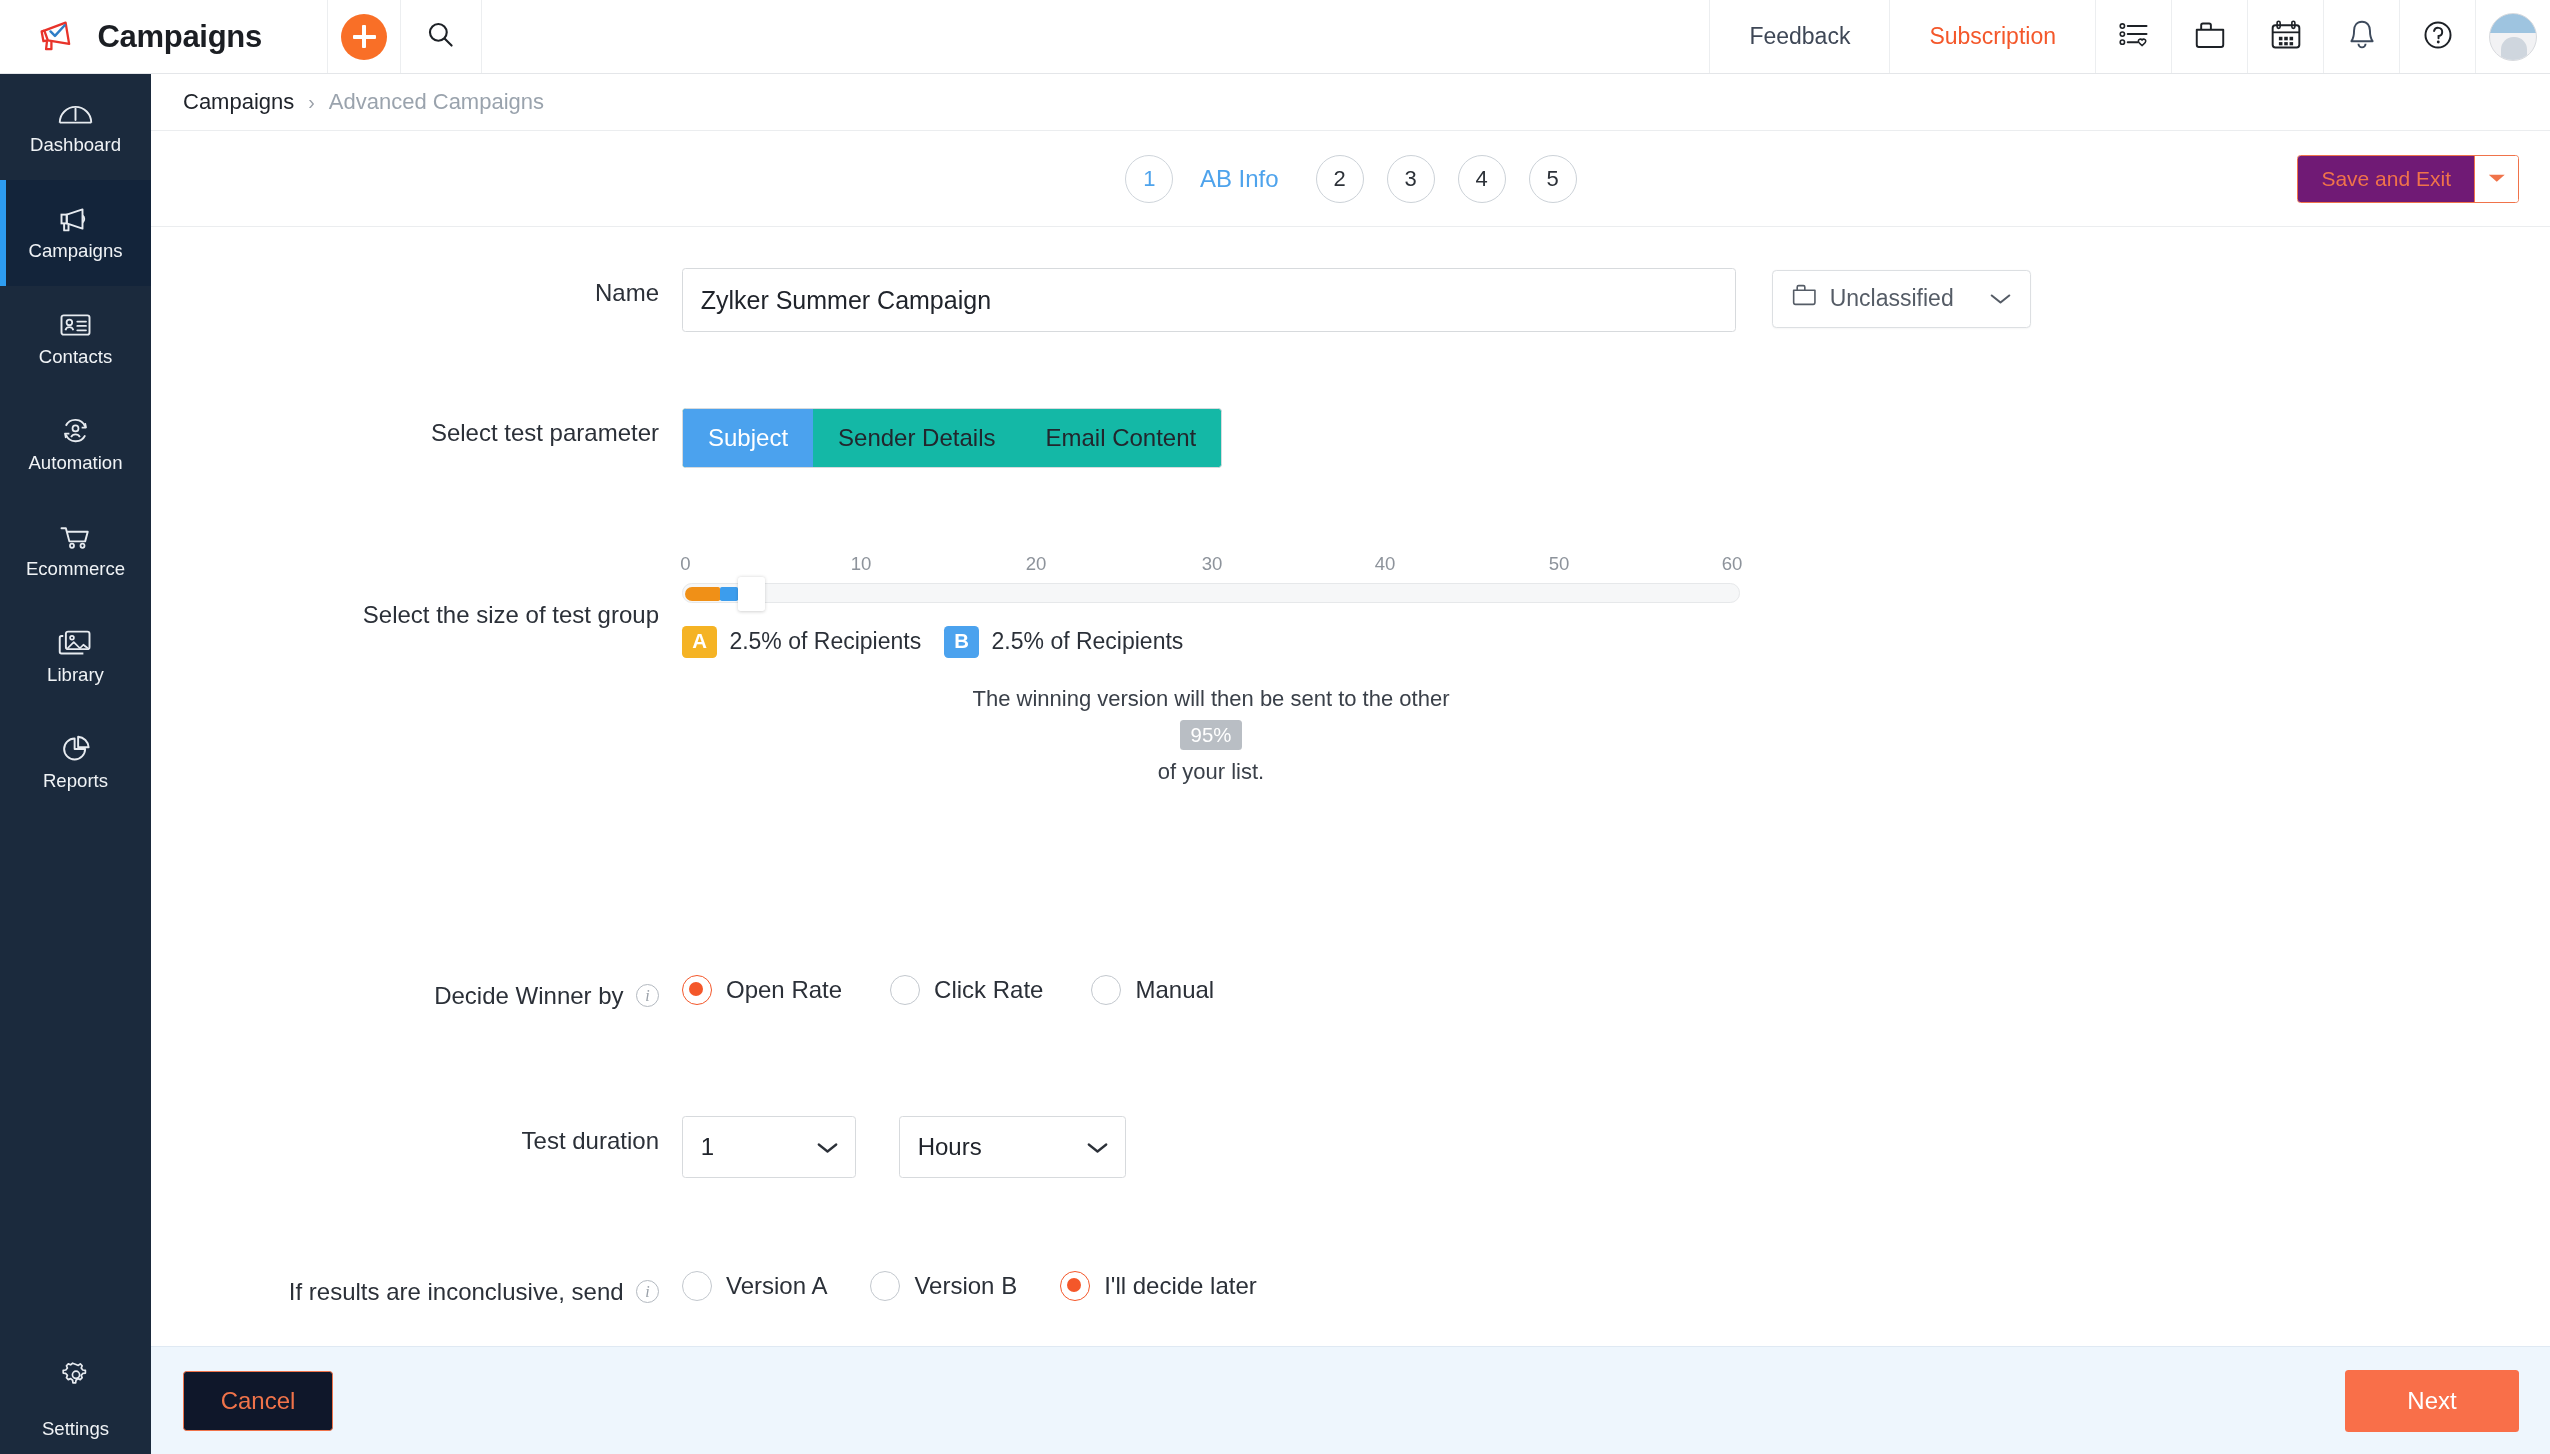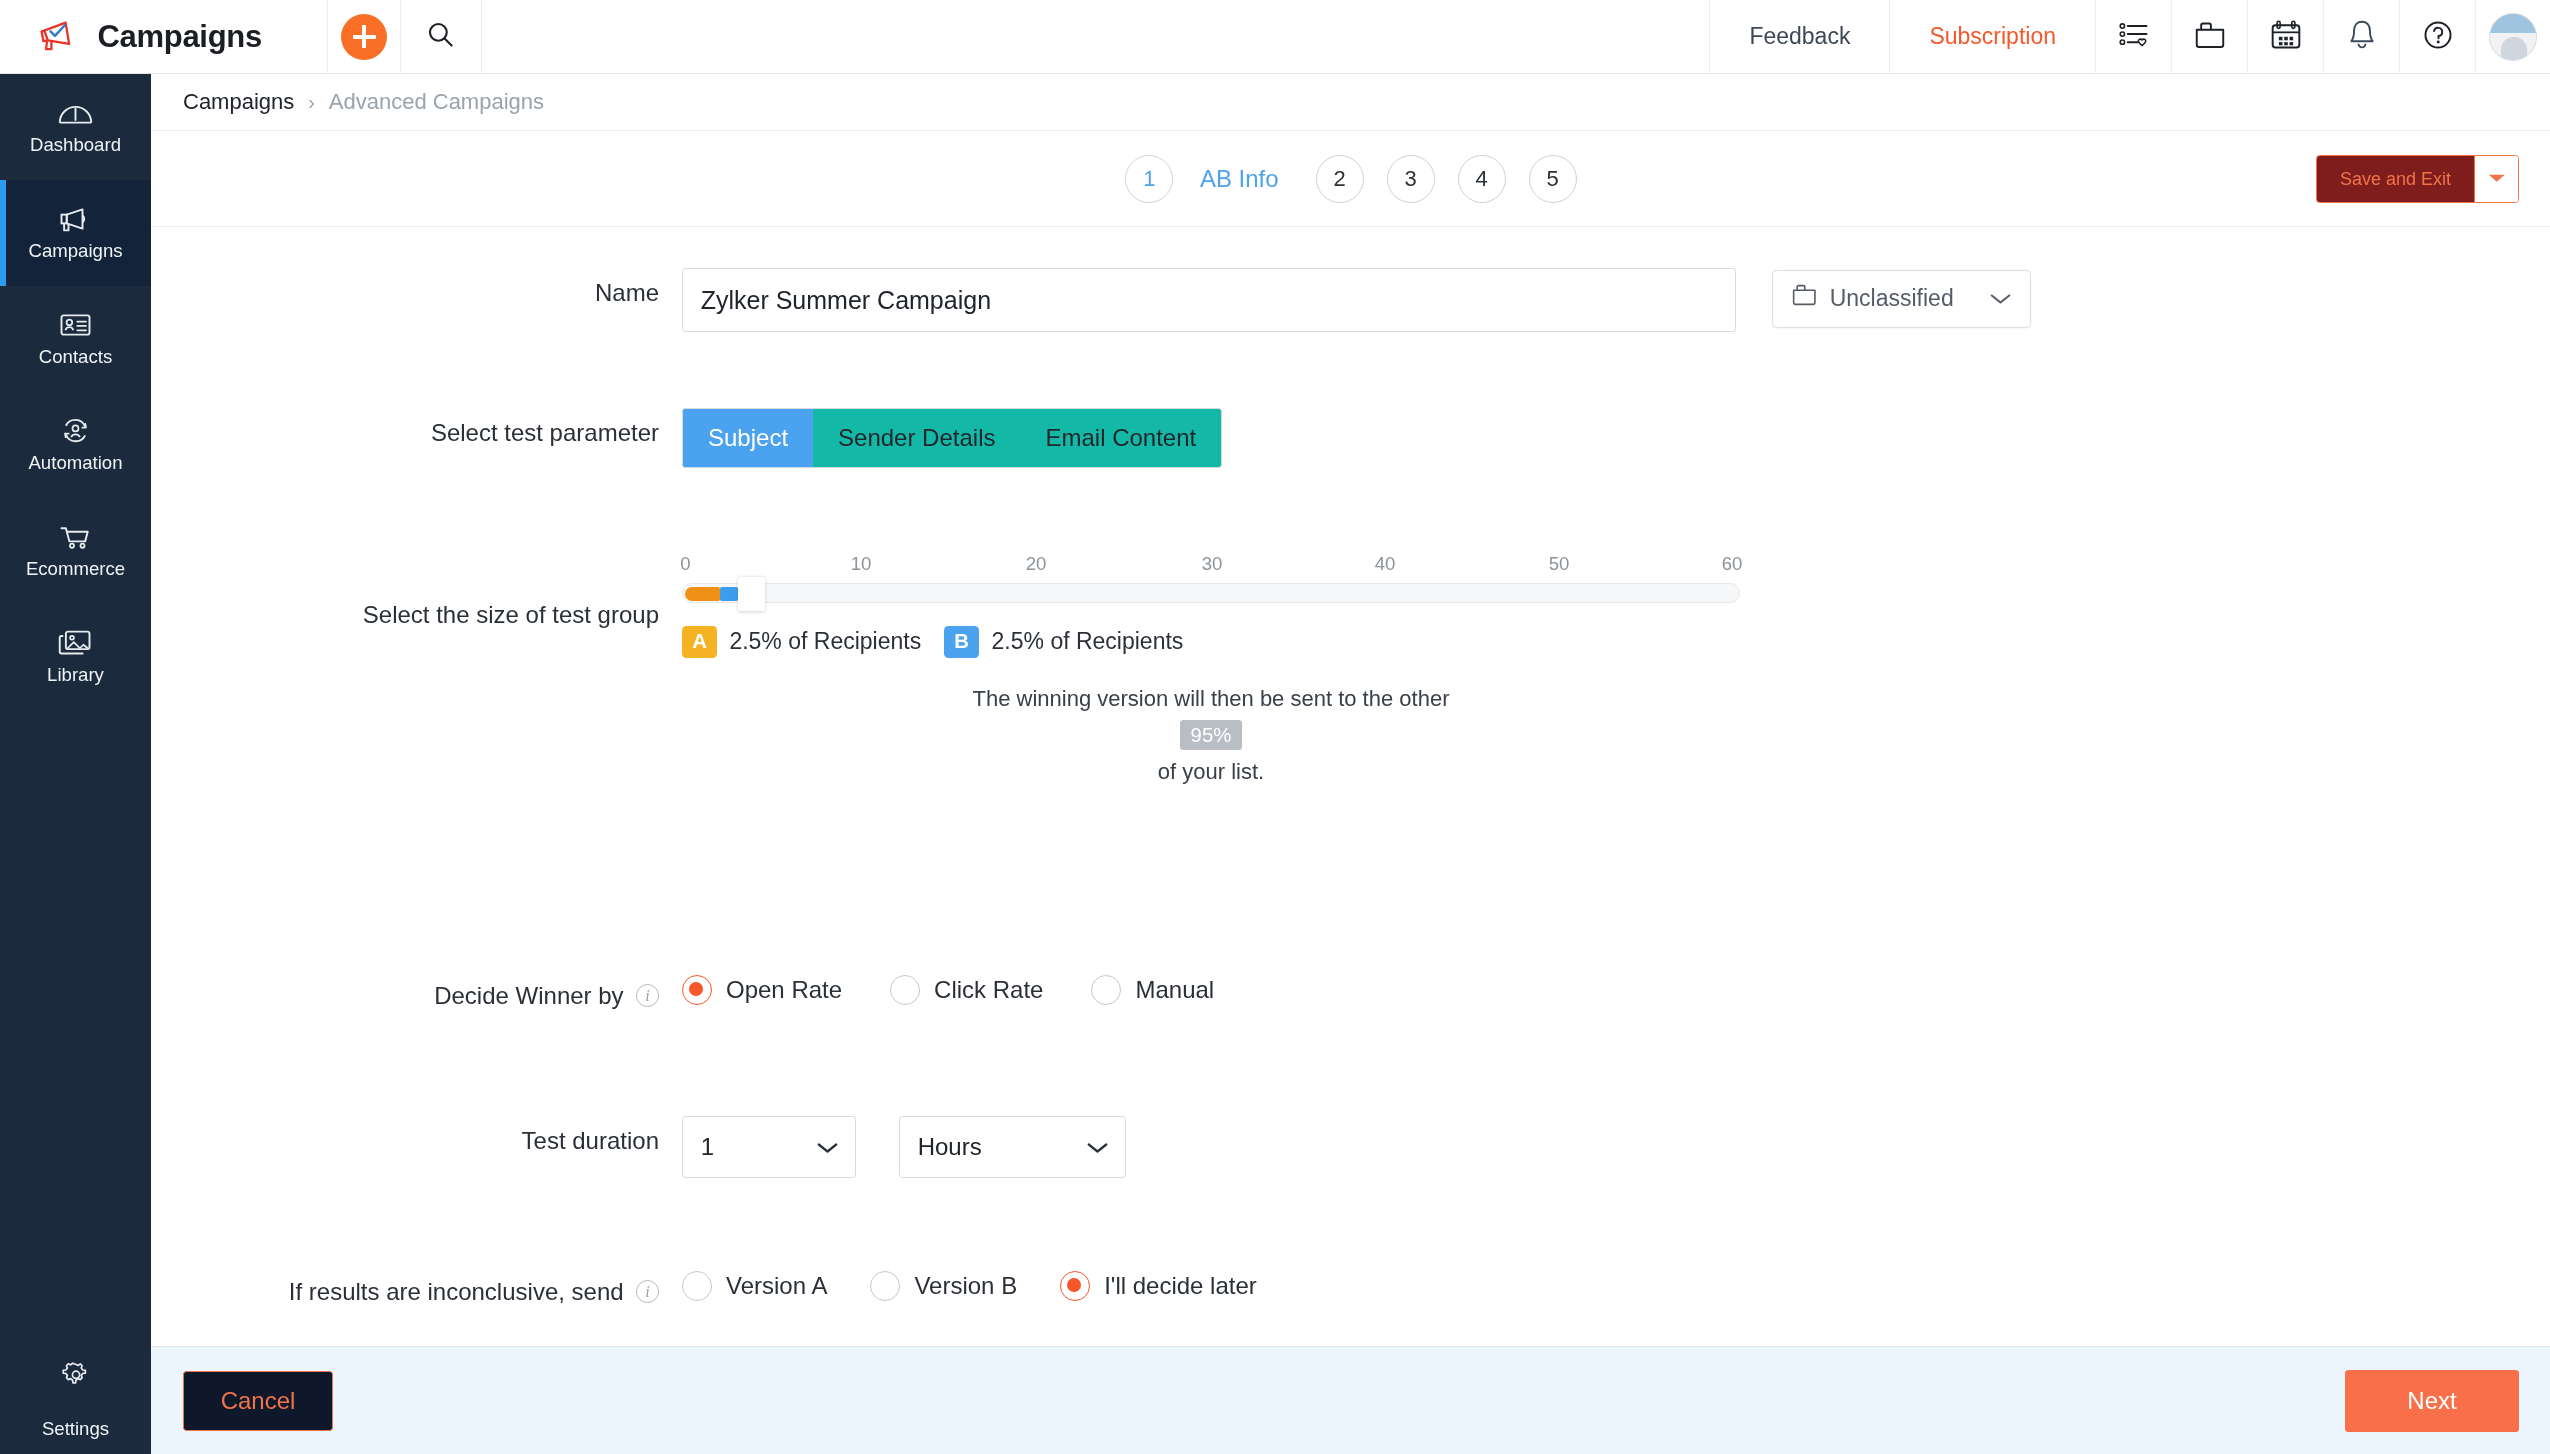--- a/index.html
+++ b/index.html
@@ -110,21 +110,21 @@
   .step-circle.active { color: #4ea3ec; border-color: #cfd5db; }
   .step-label { font-size: 24px; color: #4ea3ec; margin-left: 3.5px; margin-right: 14px; }
 
   .save-exit {
     position: absolute; right: 32px; top: 24px;
     display: flex; align-items: stretch; height: 48px;
     border: 1.3px solid #f0734a; border-radius: 3.5px; overflow: hidden;
   }
   .save-exit-main {
     display: flex; align-items: center; padding: 0 23px;
-    font-size: 18px; color: #f0734a; background: #7f1d1d; white-space: nowrap;
+    font-size: 21px; color: #f0734a; background: #701a75; white-space: nowrap;
   }
   .save-exit-arrow {
     width: 44px; display: flex; align-items: center; justify-content: center;
     border-left: 1.3px solid #f0734a; background: #fff; color: #f0734a;
   }
 
   
   .form { position: relative; height: 1116px; }
   .row { position: absolute; display: flex; align-items: flex-start; }
   .lbl {
@@ -398,20 +398,29 @@
         <svg width="39" height="28" viewBox="0 0 44 32">
           <rect x="11" y="3" width="27" height="20" rx="2.5" fill="none" stroke="#e7ebf0" stroke-width="2.2"></rect>
           <path d="M8 8 L6 8 a2 2 0 0 0 -2 2 L4 26 a2 2 0 0 0 2 2 L31 28" fill="none" stroke="#e7ebf0" stroke-width="2.2" stroke-linejoin="round"></path>
           <circle cx="18" cy="10" r="2.2" fill="none" stroke="#e7ebf0" stroke-width="1.9"></circle>
           <path d="M13 22 L20 15 L27 22 L31 18 L36 22" fill="none" stroke="#e7ebf0" stroke-width="2" stroke-linejoin="round"></path>
         </svg>
       </span>
       <span class="nav-label">Library</span>
     </div>
 
+    <div class="nav-item">
+      <span class="nav-icon">
+        <svg width="39" height="28" viewBox="0 0 44 32">
+          <path d="M21 4 a12 12 0 1 0 12 12 L21 16 Z" fill="none" stroke="#e7ebf0" stroke-width="2.2" stroke-linejoin="round"></path>
+          <path d="M25 2 a13 13 0 0 1 12 12 L25 14 Z" fill="none" stroke="#e7ebf0" stroke-width="2.2" stroke-linejoin="round"></path>
+        </svg>
+      </span>
+      <span class="nav-label">Reports</span>
+    </div>
 
     <div class="settings-item">
       <span class="nav-icon">
         <svg width="34" height="34" viewBox="0 0 38 38">
           <path d="M19 5 l2.6 1.1 2.2-1.8 2.1 2.1 -1.1 2.6 1.8 2.2 2.9 .4 0 3 -2.9 .4 -1.8 2.2 1.1 2.6 -2.1 2.1 -2.6-1.1 -2.2 1.8 -.4 2.9 -3 0 -.4-2.9 -2.2-1.8 -2.6 1.1 -2.1-2.1 1.1-2.6 -1.8-2.2 -2.9-.4 0-3 2.9-.4 1.8-2.2 -1.1-2.6 2.1-2.1 2.6 1.1 2.2-1.8z" fill="none" stroke="#e7ebf0" stroke-width="1.9" stroke-linejoin="round"></path>
           <circle cx="19" cy="16.5" r="4" fill="none" stroke="#e7ebf0" stroke-width="1.9"></circle>
         </svg>
       </span>
       <span class="nav-label">Settings</span>
     </div>

